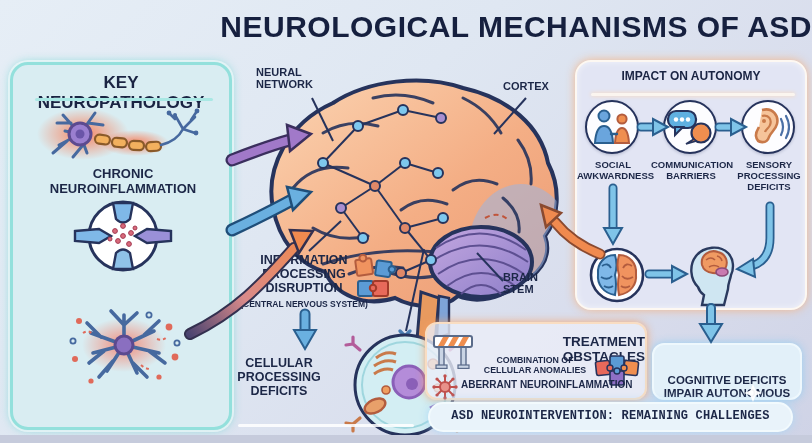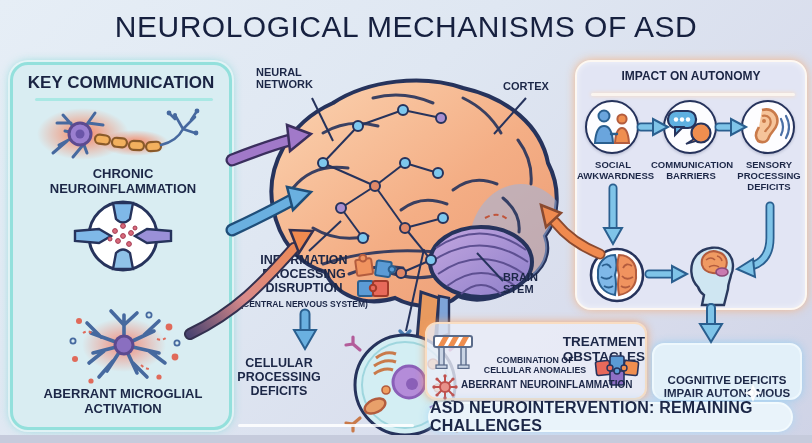--- a/index.html
+++ b/index.html
@@ -5,21 +5,21 @@
   html,body{margin:0;padding:0;}
   .stage{
     position:relative;width:812px;height:443px;overflow:hidden;
     font-family:"Liberation Sans",sans-serif;
     background:linear-gradient(135deg,#e6eef6 0%,#dfe7f2 40%,#d8dcec 75%,#cfd3e6 100%);
     color:#1c2747;
   }
   .stage *{box-sizing:border-box;}
   .abs{position:absolute;}
   .ctr{text-align:center;}
-  #title{left:0;right:0;top:10px;font-size:30px;letter-spacing:.5px;text-align:center;font-weight:normal;color:#16203f;}
+  #title{left:0;right:0;top:10px;font-size:30px;letter-spacing:.5px;text-align:right;font-weight:bold;color:#16203f;}
   
   #left-panel{left:10px;top:62px;width:222px;height:368px;border-radius:18px;
     background:#d9edf2;border:3px solid #93e0dc;
     box-shadow:0 0 0 2px rgba(255,255,255,.55),0 0 10px rgba(110,215,210,.8);}
   #left-panel h2{margin:8px 6px 0;font-size:17px;text-align:center;color:#1a2443;}
   .underline-teal{position:absolute;left:22px;top:33px;width:178px;height:3px;background:#a9e8e4;border-radius:2px;}
   #right-panel{left:575px;top:60px;width:232px;height:250px;border-radius:16px;
     background:#e2e5f4;border:2px solid #fdf8f2;
     box-shadow:0 0 10px rgba(246,180,130,.9),inset 0 0 6px rgba(255,255,255,.6);}
   #right-panel h2{margin:7px 4px 0;font-size:12px;text-align:center;color:#1a2443;}
@@ -34,37 +34,37 @@
     box-shadow:0 0 8px rgba(246,160,100,.85);}
   #cognitive-box{left:652px;top:343px;width:150px;height:57px;border-radius:12px;
     background:#e2f0f9;border:2px solid #eef8fd;
     box-shadow:0 0 8px rgba(150,205,240,.95);
     display:flex;align-items:center;justify-content:center;padding:2px 6px;}
   #cognitive-box .lbl{font-size:11.5px;text-align:center;margin-top:44px;}
   #banner{left:428px;top:402px;width:365px;height:30px;border-radius:16px;
     background:#e9f3fa;border:2px solid #f2fafd;
     box-shadow:0 0 10px rgba(170,215,245,.95);
     display:flex;align-items:center;justify-content:center;}
-  #banner .lbl{font-size:16px;letter-spacing:.2px;}
+  #banner .lbl{font-size:12px;letter-spacing:.2px;font-family:Liberation Mono, monospace;}
   .callout-lbl{font-size:11px;font-weight:bold;line-height:1.1;color:#1c2747;}
   #info-lbl{font-size:12.5px;}
   #info-sub{font-size:8.5px;}
   .bottom-strip{left:0;bottom:0;width:812px;height:8px;background:#c6cbdc;}
   .white-line{left:238px;top:424px;width:176px;height:3px;background:rgba(255,255,255,.85);border-radius:2px;}
   svg{display:block;}
 </style>
 </head>
 <body>
 
 <div class="stage">
 
   <div id="title" class="abs">NEUROLOGICAL MECHANISMS OF ASD</div>
 
   <div id="left-panel" class="abs">
-    <h2>KEY COMMUNICATION</h2>
+    <h2>KEY NEUROPATHOLOGY</h2>
     <div class="underline-teal"></div>
 
     <svg class="abs" style="left:12px;top:36px" width="196" height="66" viewBox="0 0 196 66">
       <defs>
         <radialGradient id="glowN" cx="50%" cy="50%" r="50%">
           <stop offset="0%" stop-color="#ff6a3d" stop-opacity=".8"></stop>
           <stop offset="100%" stop-color="#ff6a3d" stop-opacity="0"></stop>
         </radialGradient>
       </defs>
       <ellipse cx="58" cy="33" rx="46" ry="26" fill="url(#glowN)"></ellipse>
@@ -138,21 +138,20 @@
       </g>
       <g fill="none" stroke="#46699f" stroke-width="1.8">
         <circle cx="24" cy="38" r="2.6"></circle>
           <circle cx="128" cy="40" r="2.6"></circle>
           <circle cx="100" cy="12" r="2.6"></circle>
       </g>
       <g stroke="#e06a5a" stroke-width="2" stroke-dasharray="3 3" fill="none">
         <path d="M34,30 q6,-4 10,2 M108,36 q6,2 10,-2 M92,62 q4,4 10,4"></path>
       </g>
     </svg>
-    <div class="abs lbl panel-lbl ctr" style="left:10px;top:322px;width:200px">ABERRANT MICROGLIAL ACTIVATION</div>
   </div>
 
   <svg class="abs" style="left:253px;top:68px" width="312" height="280" viewBox="0 0 312 280">
     <defs>
       <linearGradient id="peach" x1="0" y1="0" x2="1" y2="1">
         <stop offset="0%" stop-color="#fbd4b2"></stop>
           <stop offset="55%" stop-color="#f4ae85"></stop>
           <stop offset="100%" stop-color="#eb9a73"></stop>
       </linearGradient>
       <linearGradient id="cereb" x1="0" y1="0" x2="1" y2="1">

